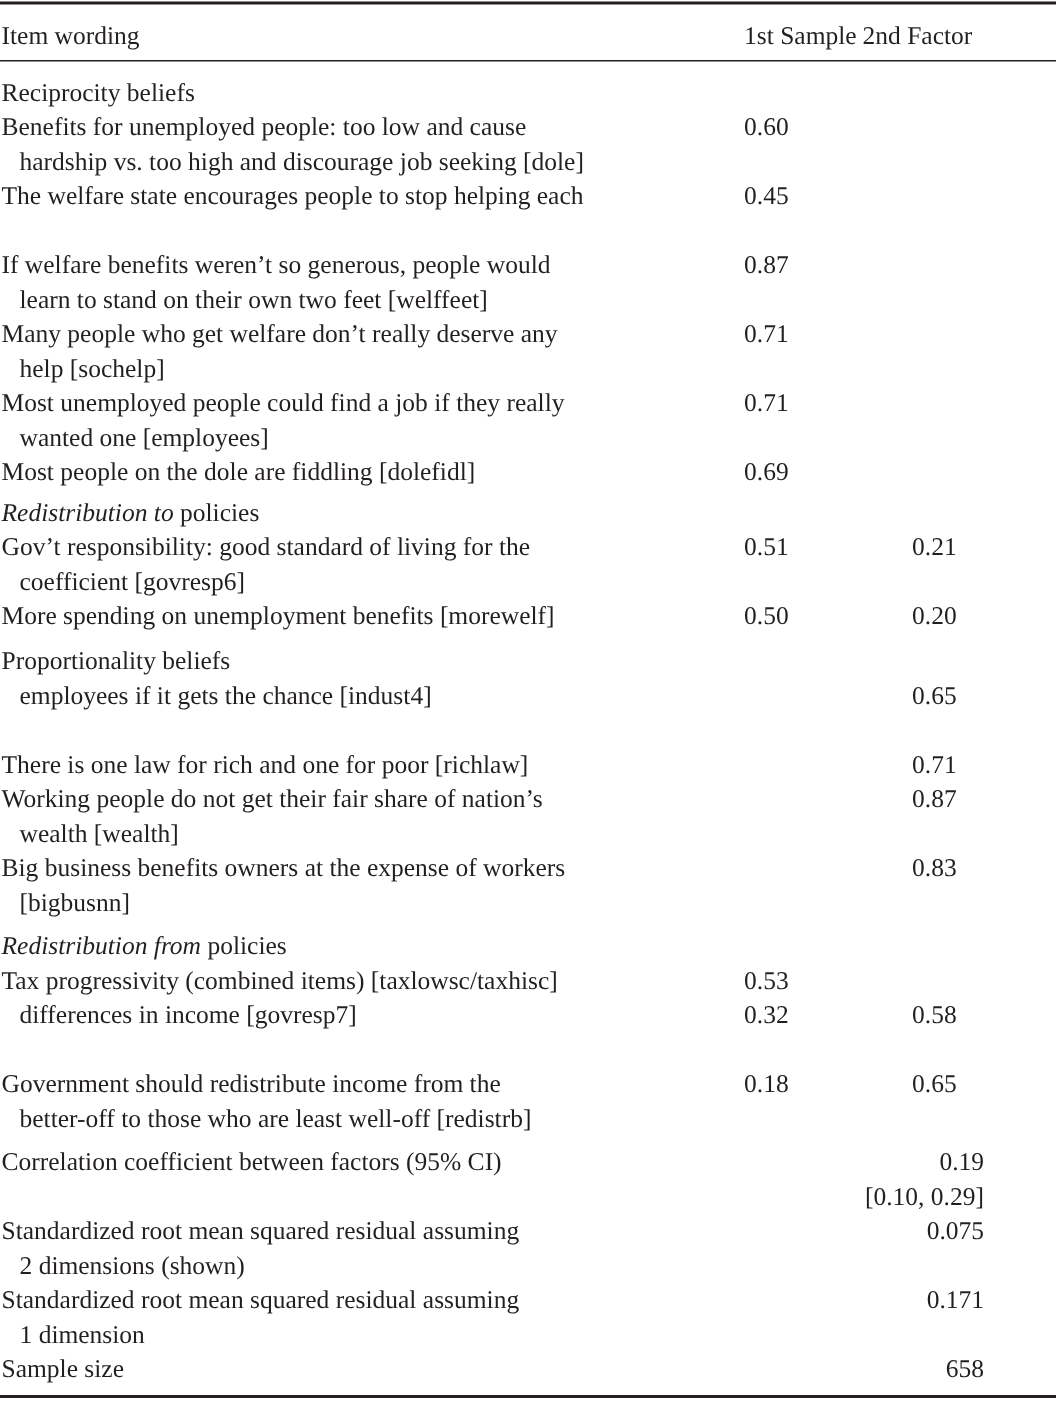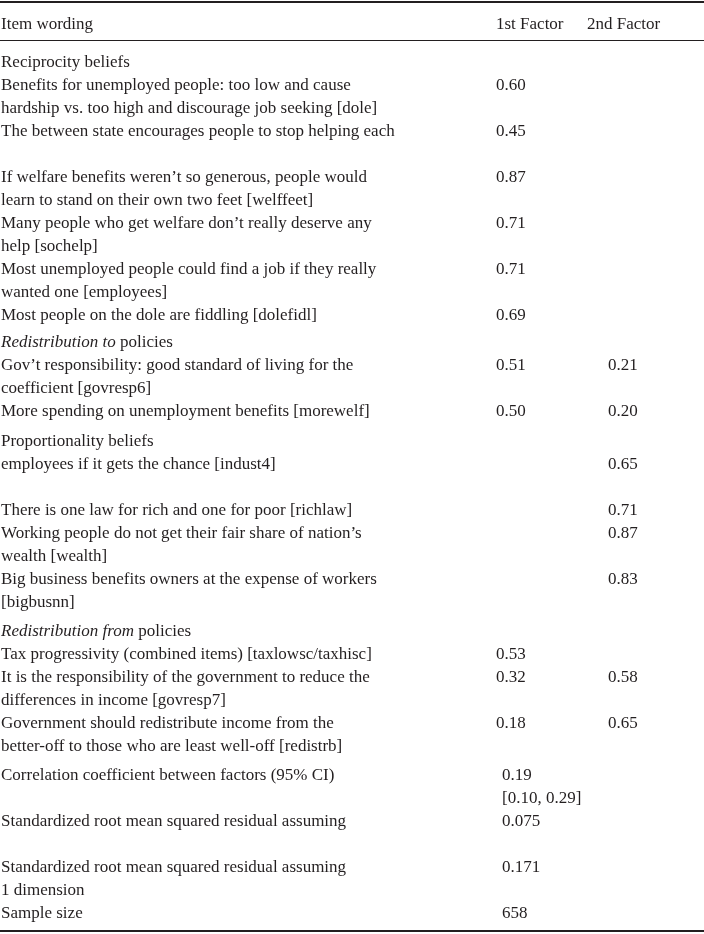--- a/index.html
+++ b/index.html
@@ -8,46 +8,46 @@
     font-family: "Liberation Serif", "DejaVu Serif", serif;
     color: #231f20; font-size: 17px; line-height: 23px;
   }
   .table { position: relative; width: 704px; }
   .rule-top { position: absolute; left: 0; top: 1px; width: 704px; height: 2px; background: #231f20; }
   .rule-head { position: absolute; left: 0; top: 40px; width: 704px; height: 1px; background: #231f20; }
   .rule-bottom { position: absolute; left: 0; top: 930px; width: 704px; height: 2px; background: #231f20; }
   .hdr { position: absolute; top: 12px; }
   .row { position: absolute; left: 0; width: 704px; }
   .label { position: absolute; left: 1px; width: 480px; }
-  .label .cont { display: block; }
+  .label .cont { display: block; margin-left: 12px; }
   .c1 { position: absolute; left: 496px; }
   .c2 { position: absolute; left: 608px; }
-  .center { position: absolute; left: 502px; width: 120px; text-align: left; }
+  .center { position: absolute; left: 536px; width: 120px; text-align: right; }
   i { font-style: italic; }
 </style>
 </head>
 <body>
 
 <div class="table">
   <div class="rule-top"></div>
 
   <span class="hdr" style="left:1px">Item wording</span>
-  <span class="hdr" style="left:496px">1st Factor</span>
-  <span class="hdr" style="left:587px">2nd Factor</span>
+  <span class="hdr" style="left:496px">1st Sample</span>
+  <span class="hdr" style="left:575px">2nd Factor</span>
   <div class="rule-head"></div>
 
   <div class="row" style="top:50px">
     <span class="label">Reciprocity beliefs</span>
   </div>
   <div class="row" style="top:73px">
     <span class="label"><span>Benefits for unemployed people: too low and cause</span><span class="cont">hardship vs. too high and discourage job seeking [dole]</span></span>
     <span class="c1">0.60</span>
   </div>
   <div class="row" style="top:119px">
-    <span class="label"><span>The between state encourages people to stop helping each</span></span>
+    <span class="label"><span>The welfare state encourages people to stop helping each</span></span>
     <span class="c1">0.45</span>
   </div>
   <div class="row" style="top:165px">
     <span class="label"><span>If welfare benefits weren’t so generous, people would</span><span class="cont">learn to stand on their own two feet [welffeet]</span></span>
     <span class="c1">0.87</span>
   </div>
   <div class="row" style="top:211px">
     <span class="label"><span>Many people who get welfare don’t really deserve any</span><span class="cont">help [sochelp]</span></span>
     <span class="c1">0.71</span>
   </div>
@@ -95,36 +95,36 @@
   </div>
 
   <div class="row" style="top:619px">
     <span class="label"><i>Redistribution from</i><span> policies</span></span>
   </div>
   <div class="row" style="top:642px">
     <span class="label">Tax progressivity (combined items) [taxlowsc/taxhisc]</span>
     <span class="c1">0.53</span>
   </div>
   <div class="row" style="top:665px">
-    <span class="label"><span>It is the responsibility of the government to reduce the</span><span class="cont">differences in income [govresp7]</span></span>
+    <span class="label"><span class="cont">differences in income [govresp7]</span></span>
     <span class="c1">0.32</span>
     <span class="c2">0.58</span>
   </div>
   <div class="row" style="top:711px">
     <span class="label"><span>Government should redistribute income from the</span><span class="cont">better-off to those who are least well-off [redistrb]</span></span>
     <span class="c1">0.18</span>
     <span class="c2">0.65</span>
   </div>
 
   <div class="row" style="top:763px">
     <span class="label">Correlation coefficient between factors (95% CI)</span>
     <span class="center"><span>0.19</span><br><span>[0.10, 0.29]</span></span>
   </div>
   <div class="row" style="top:809px">
-    <span class="label"><span>Standardized root mean squared residual assuming</span></span>
+    <span class="label"><span>Standardized root mean squared residual assuming</span><span class="cont">2 dimensions (shown)</span></span>
     <span class="center">0.075</span>
   </div>
   <div class="row" style="top:855px">
     <span class="label"><span>Standardized root mean squared residual assuming</span><span class="cont">1 dimension</span></span>
     <span class="center">0.171</span>
   </div>
   <div class="row" style="top:901px">
     <span class="label">Sample size</span>
     <span class="center">658</span>
   </div>

